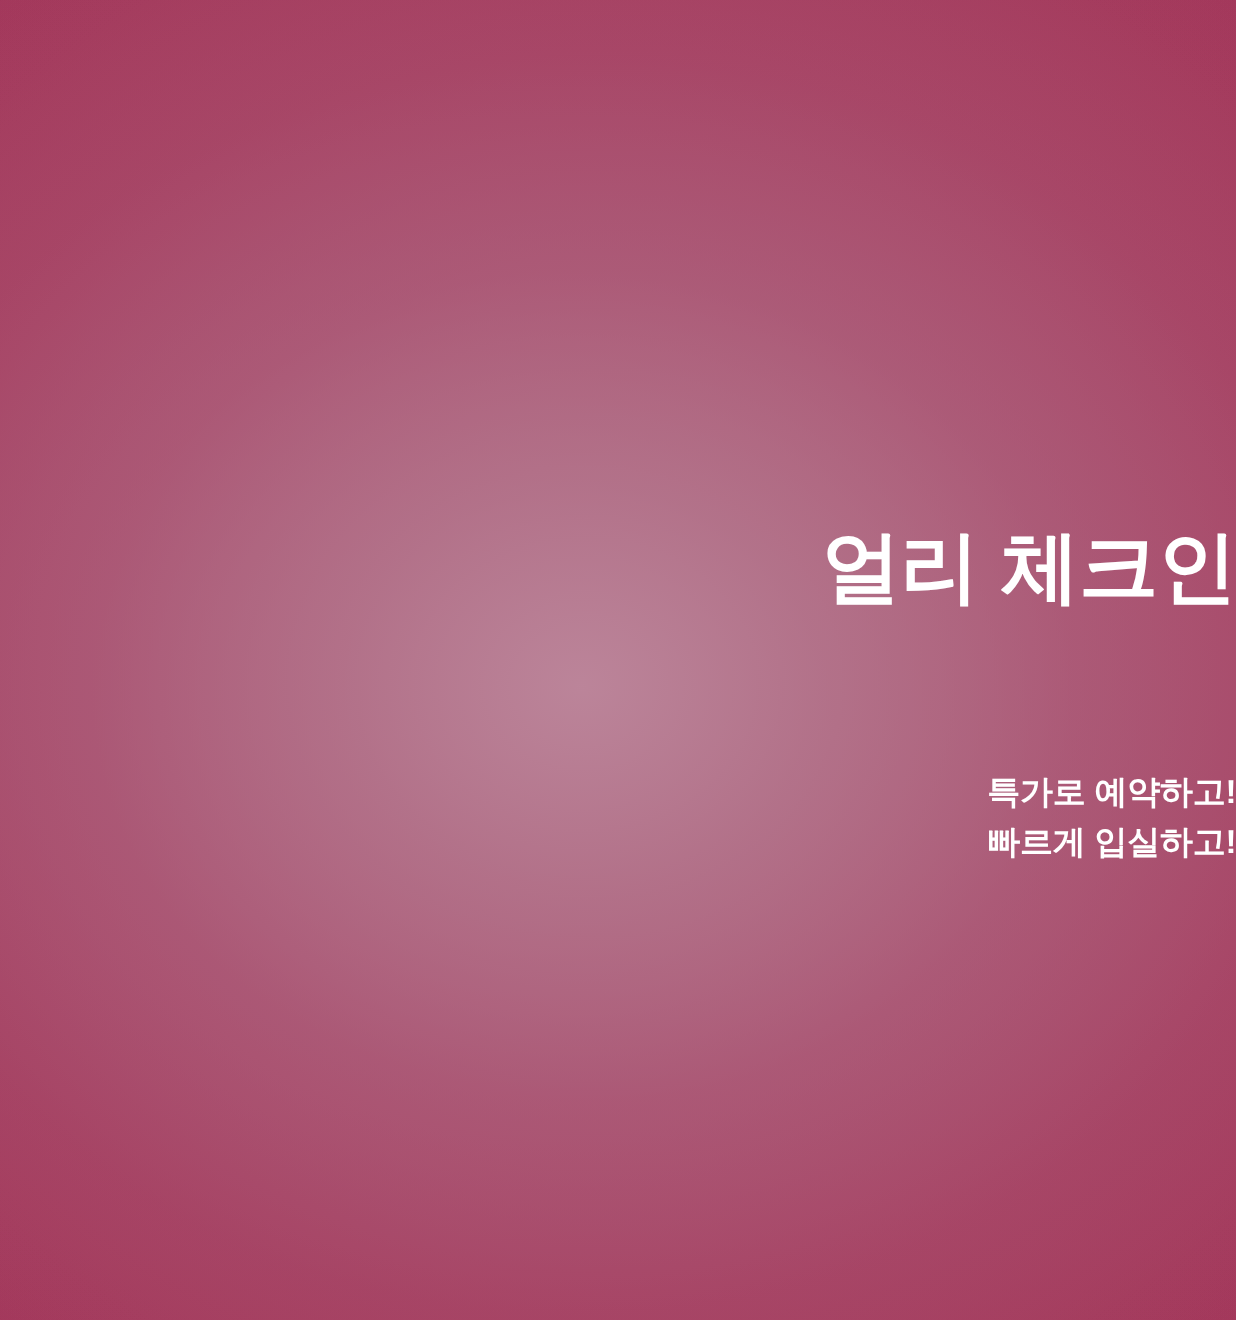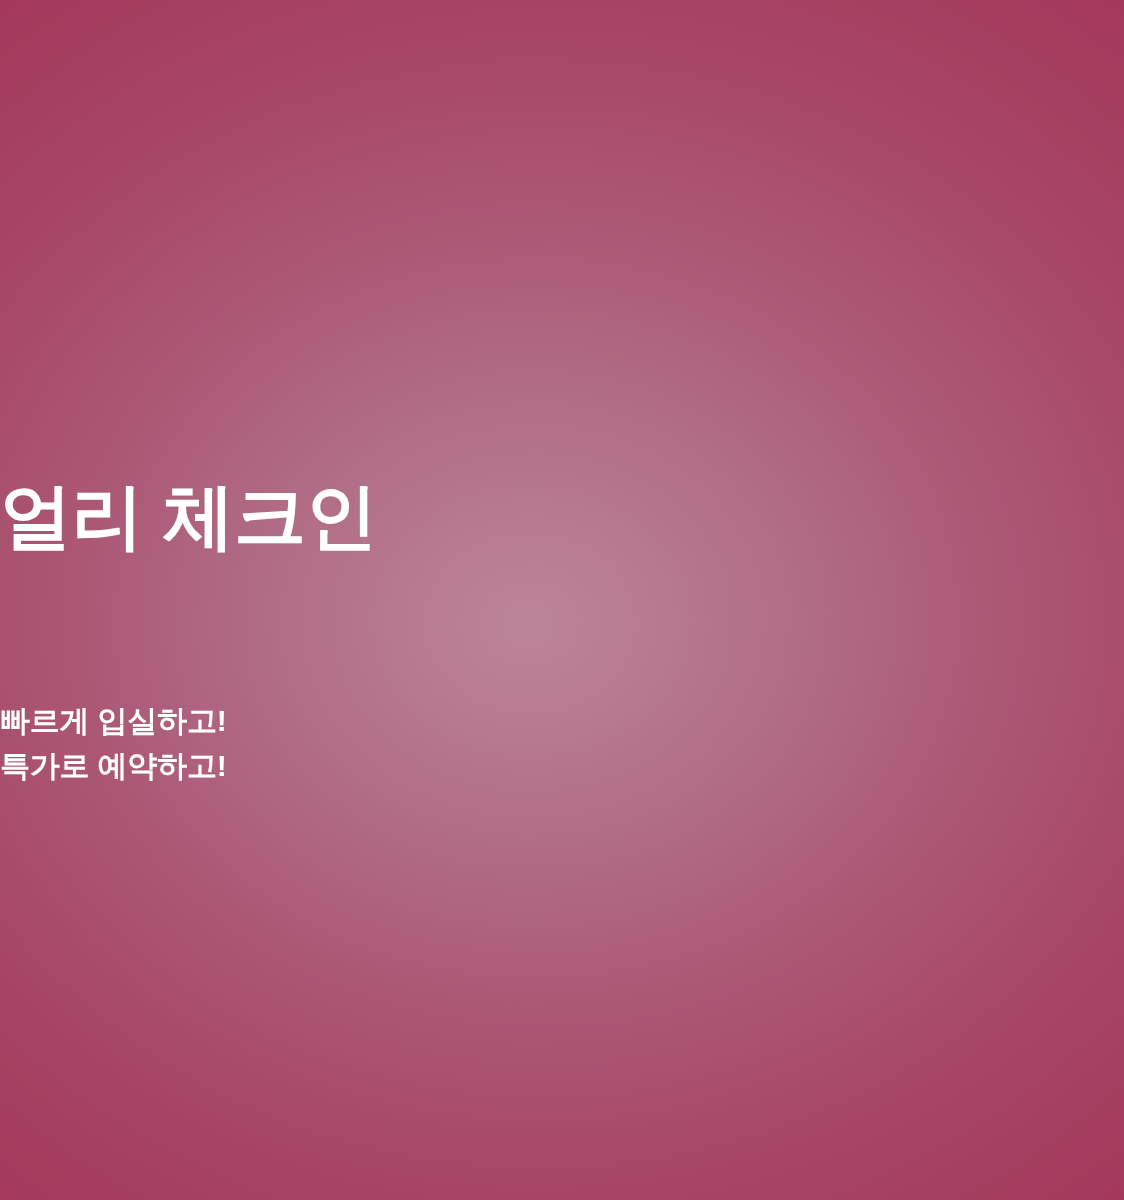--- a/index.html
+++ b/index.html
@@ -59,21 +59,21 @@
     pointer-events: none;
   }
 
   
   .content {
     position: absolute;
     left: 0;
     right: 0;
     top: 0;
     height: 1200px;
-    text-align: left;
+    text-align: right;
   }
 
   .headline {
     position: absolute;
     left: 0;
     right: 0;
     top: 418px;
     color: #ffffff;
     font-size: 72px;
     font-weight: 700;
@@ -115,18 +115,18 @@
   <div class="banner-bg"></div>
   <div class="banner-vignette"></div>
 
   <div class="content">
 
     <h1 class="headline">
       <span class="headline-line">얼리 체크인</span>
     </h1>
 
     <p class="subcopy">
+      <span class="subcopy-line">특가로 예약하고!</span>
       <span class="subcopy-line">빠르게 입실하고!</span>
-      <span class="subcopy-line">특가로 예약하고!</span>
     </p>
 
   </div>
 </div>
 
 </body></html>

